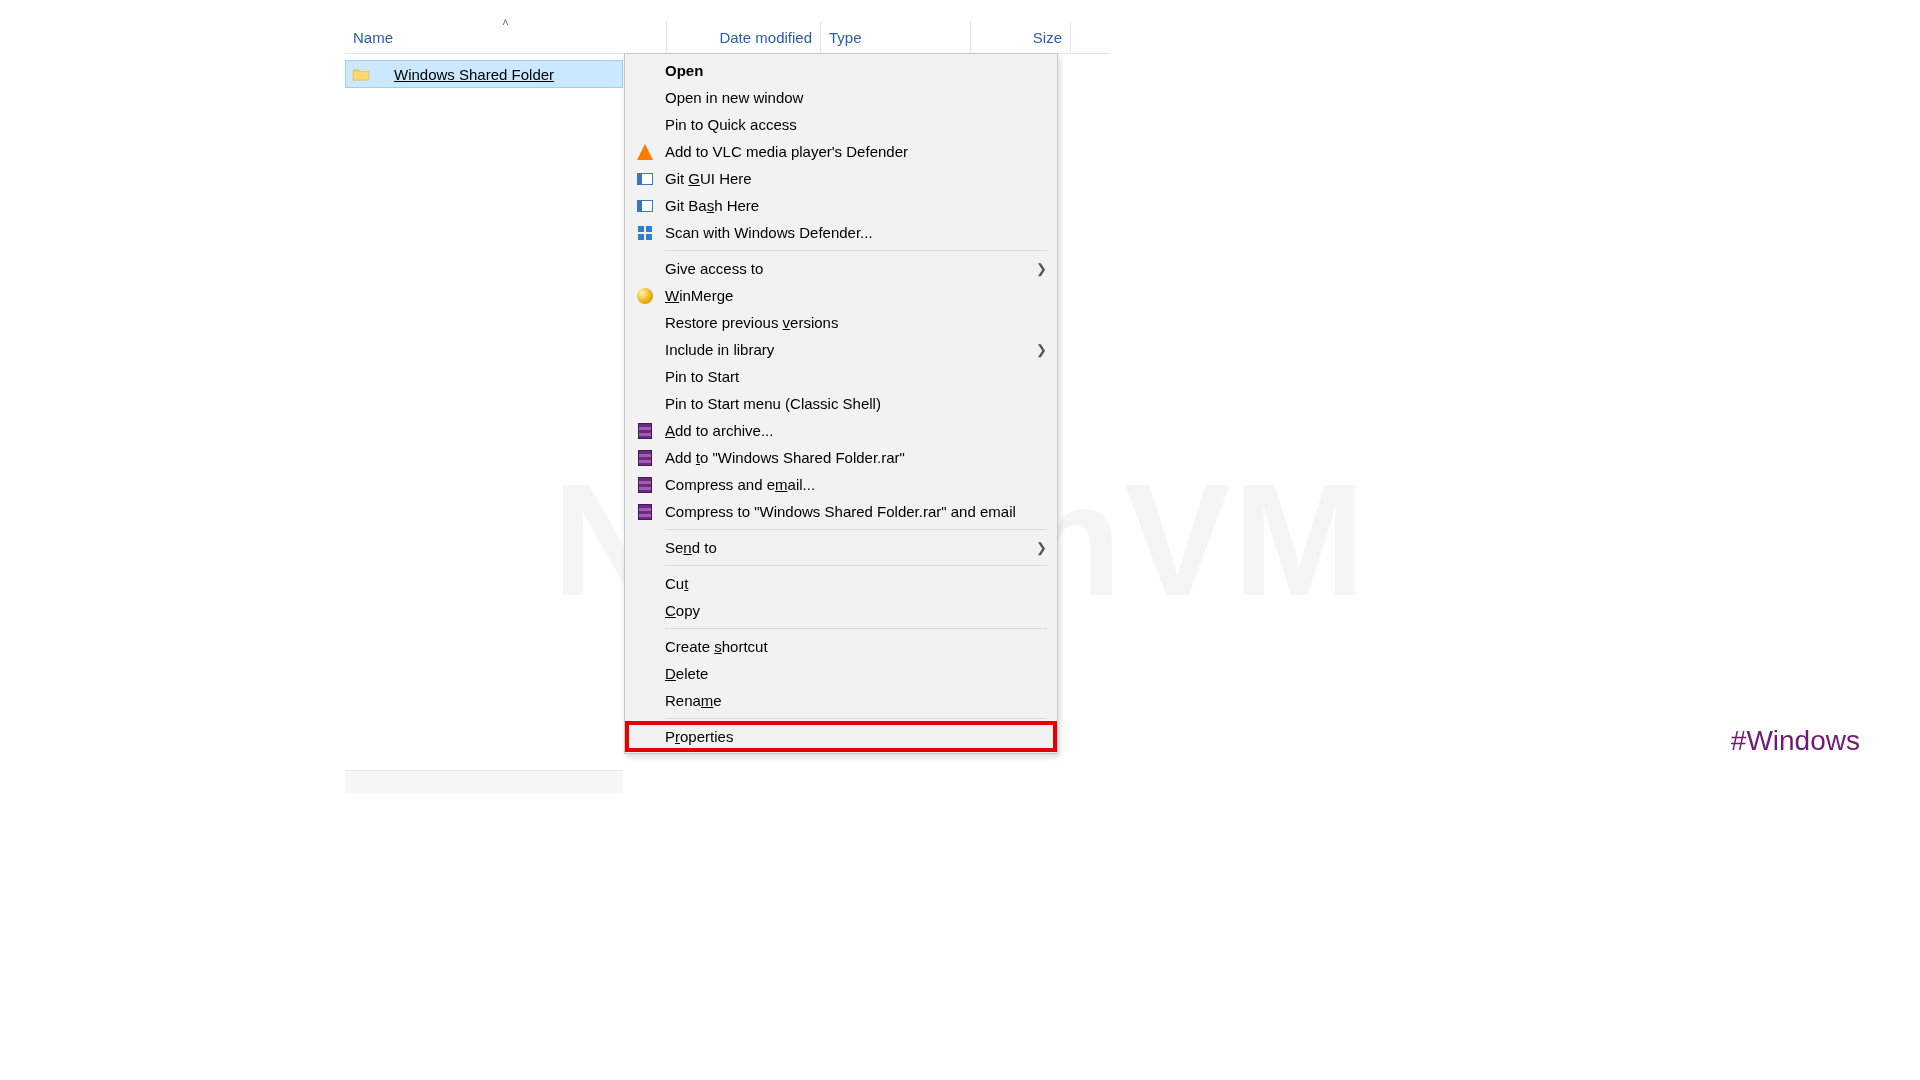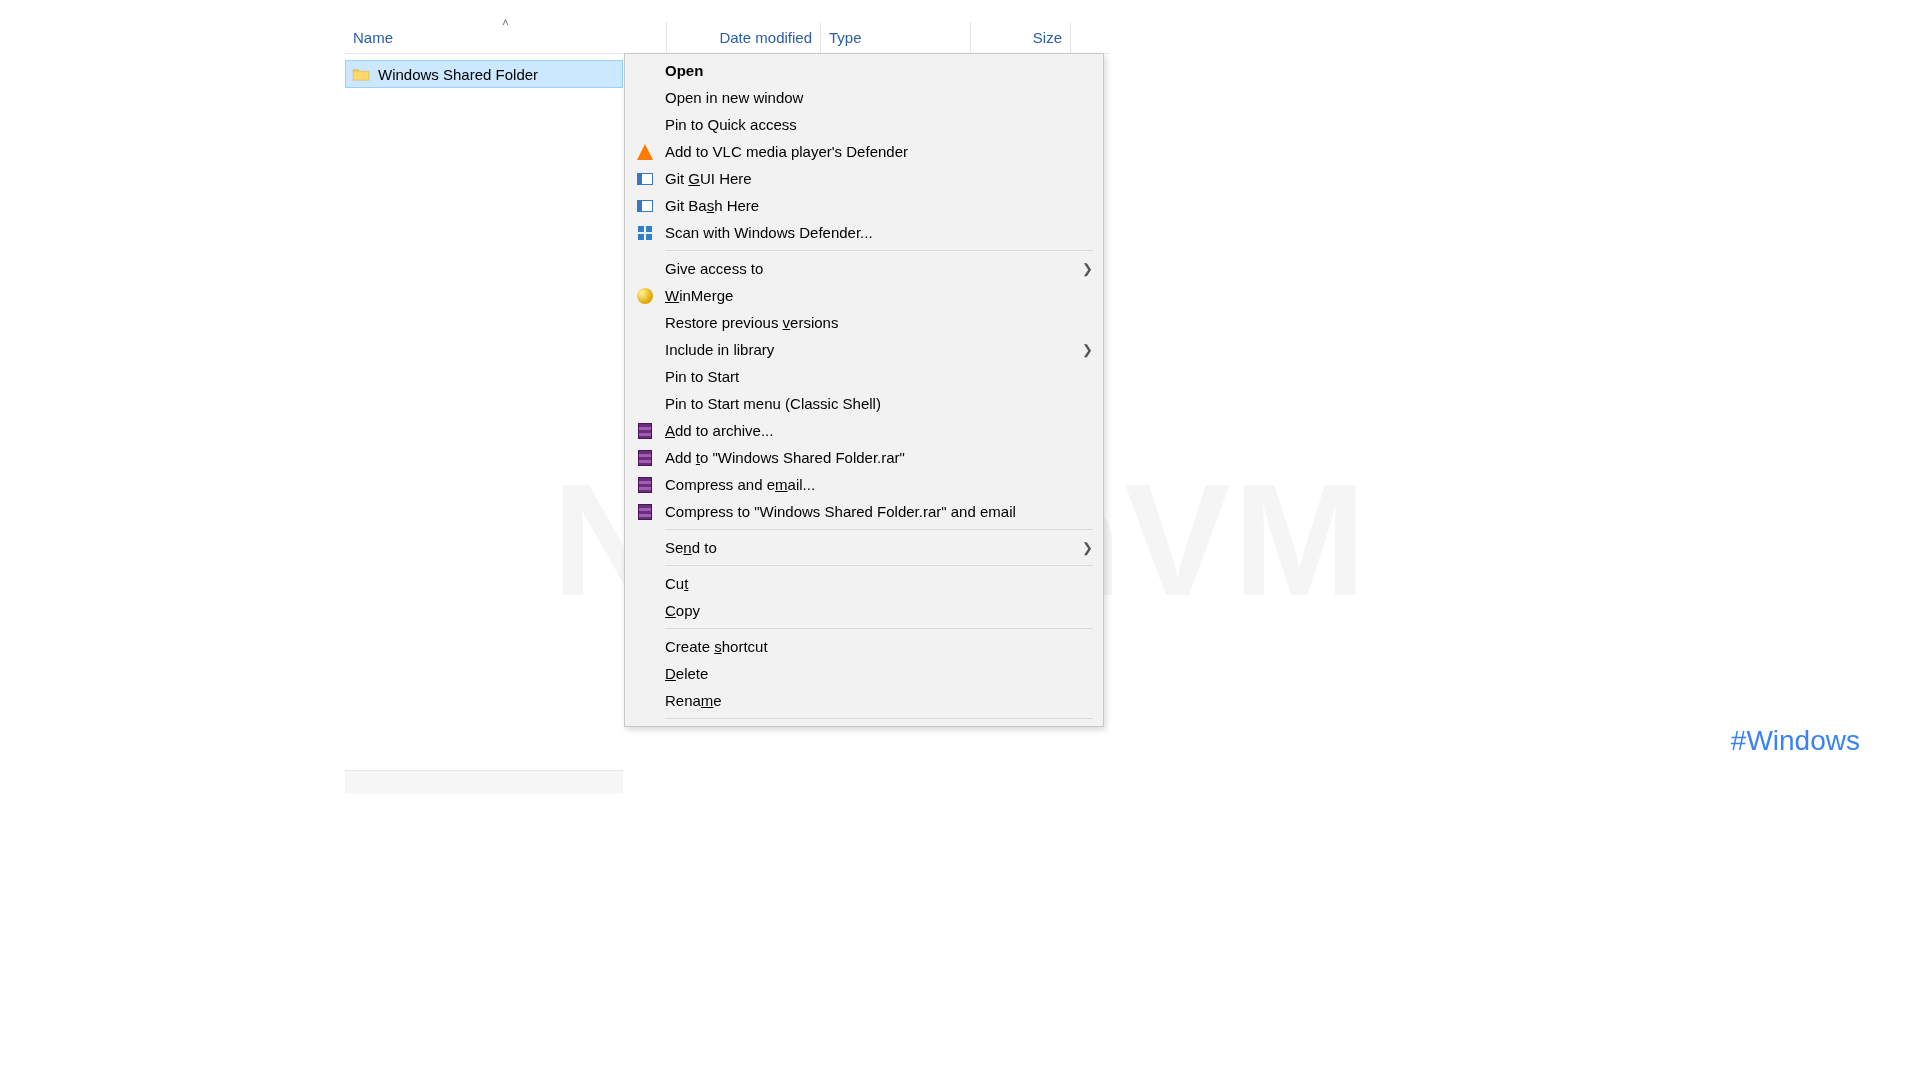--- a/index.html
+++ b/index.html
@@ -26,21 +26,21 @@
     user-select: none;
     pointer-events: none;
     white-space: nowrap;
   }
 
   .hashtag {
     position: absolute;
     right: 60px;
     top: 725px;
     font-size: 28px;
-    color: #3b82f6;
+    color: #701a75;
     font-weight: 400;
   }
 
   .explorer-area {
     position: absolute;
     left: 345px;
     top: 22px;
     width: 765px;
   }
 
@@ -75,23 +75,24 @@
 
   .file-row {
     display: flex;
     align-items: center;
     height: 28px;
     background: #cce8ff;
     border: 1px solid #99d1ff;
     width: 278px;
     margin-top: 6px;
     padding: 0 6px;
-    gap: 8px;
+    gap: 24px;
     font-size: 15px;
     color: #000;
+    text-decoration: underline;
   }
   .folder-icon {
     width: 18px;
     height: 14px;
     display: inline-block;
   }
 
   .status-bar {
     position: absolute;
     left: 345px;
@@ -100,21 +101,21 @@
     height: 24px;
     background: #f7f7f7;
     border-top: 1px solid #e6e6e6;
   }
 
   
   .context-menu {
     position: absolute;
     left: 624px;
     top: 53px;
-    width: 480px;
+    width: 434px;
     background: #f2f2f2;
     border: 1px solid #c8c8c8;
     box-shadow: 2px 3px 6px rgba(0,0,0,0.15);
     padding: 3px 2px;
     font-size: 15px;
   }
   .menu-item {
     display: flex;
     align-items: center;
     height: 27px;
@@ -354,14 +355,17 @@
   <div class="menu-item">
     <span class="lbl"><span class="underline-key">D</span><span>elete</span></span>
   </div>
 
   <div class="menu-item">
     <span class="lbl"><span>Rena</span><span class="underline-key">m</span><span>e</span></span>
   </div>
 
   <div class="sep"></div>
 
+  <div class="menu-item highlighted">
+    <span class="lbl"><span>P</span><span class="underline-key">r</span><span>operties</span></span>
+  </div>
 
 </div>
 
 </body></html>

